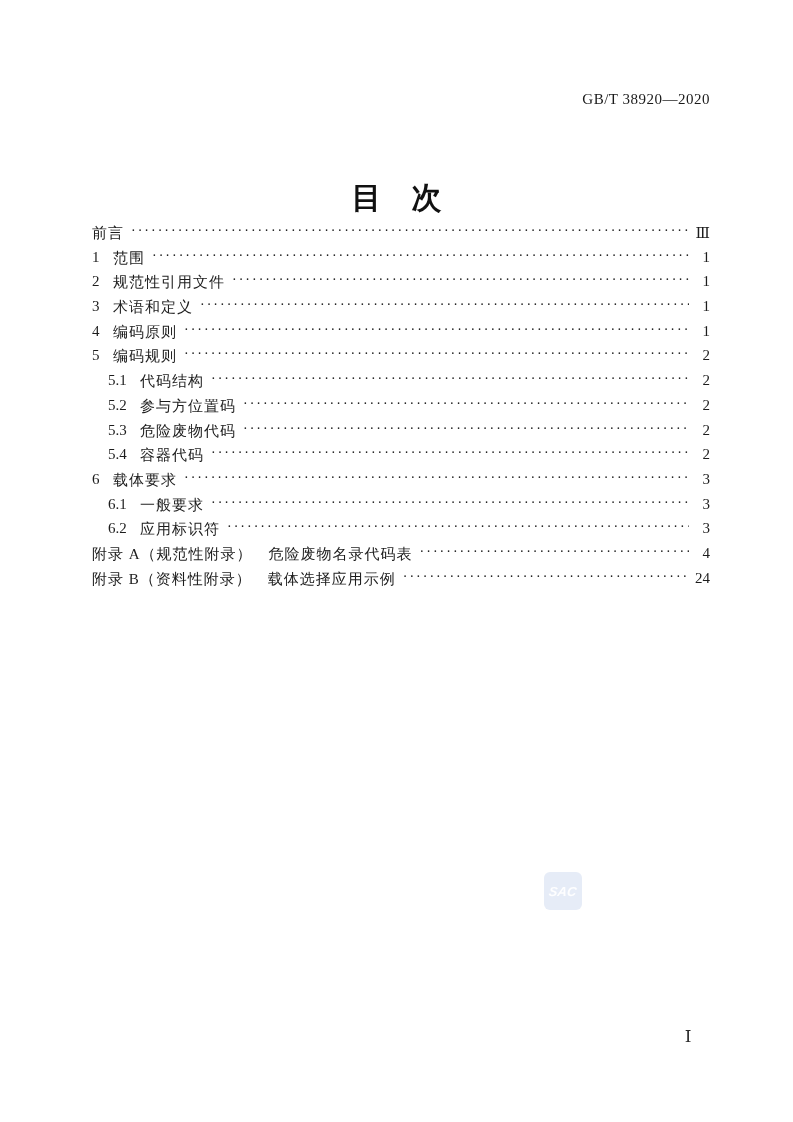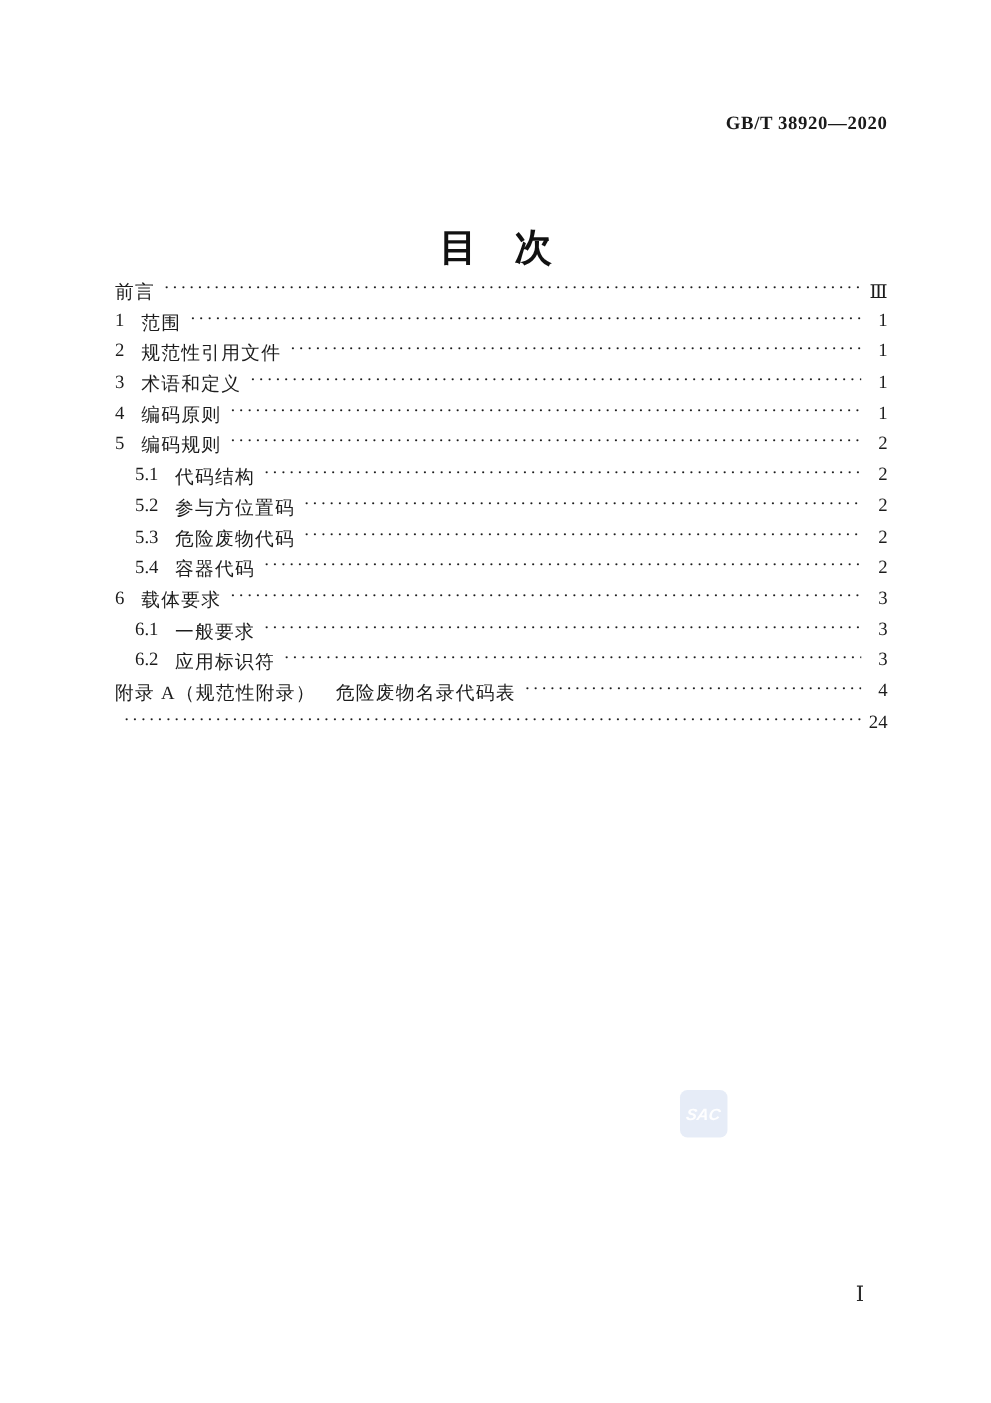--- a/index.html
+++ b/index.html
@@ -6,21 +6,21 @@
   .page{
     position:relative;
     width:793px;height:1122px;
     background:#ffffff;
     font-family:"Liberation Serif","DejaVu Serif",serif;
     color:#1c1c1c;
     overflow:hidden;
   }
   .header-code{
     position:absolute;top:91px;right:83px;
-    font-size:15px;font-weight:bold;
+    font-size:15px;font-weight:normal;
     letter-spacing:0.5px;
     color:#1a1a1a;
     text-align:center;
   }
   .doc-title{
     position:absolute;top:150px;left:0;right:0;
     text-align:center;
     font-size:30px;font-weight:bold;
     color:#111;
     margin-top:28px;
@@ -167,20 +167,21 @@
       <span class="pg">3</span>
     </div>
       <div class="toc-row lvl0">
 
       <span class="label">附录 A（规范性附录）　危险废物名录代码表</span>
       <span class="leader"></span>
       <span class="pg">4</span>
     </div>
       <div class="toc-row lvl0">
 
+      <span class="label">附录 B（资料性附录）　载体选择应用示例</span>
       <span class="leader"></span>
       <span class="pg">24</span>
     </div>
     </div>
 
   <div class="watermark">
     <span class="wm-text">SAC</span>
   </div>
 
   <div class="footer-pagenum">Ⅰ</div>

